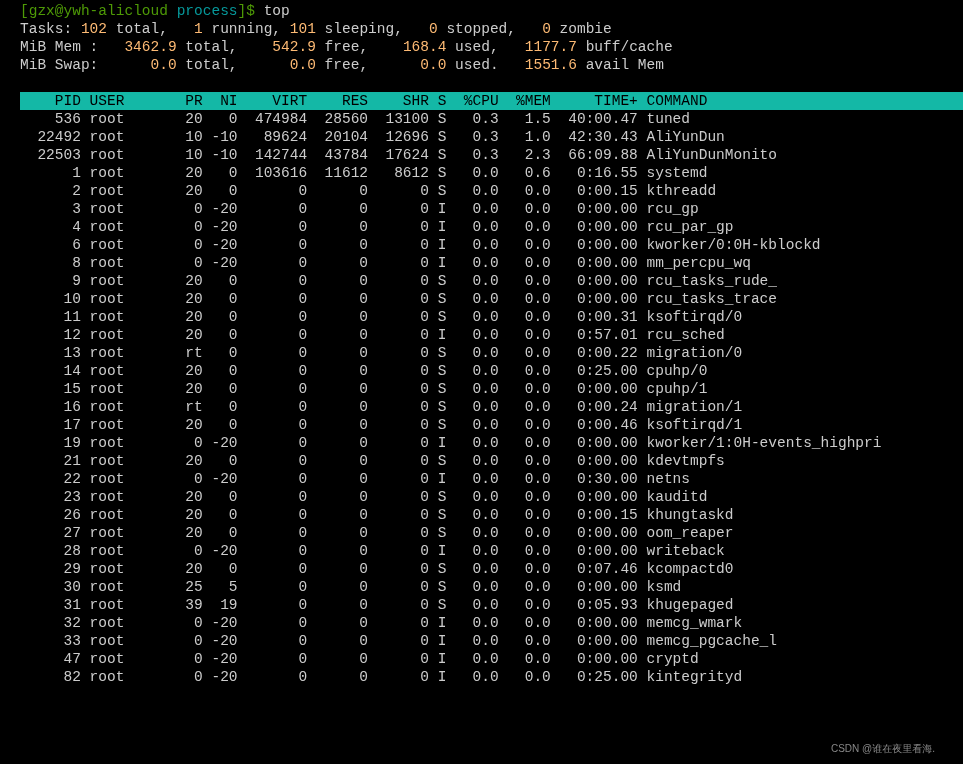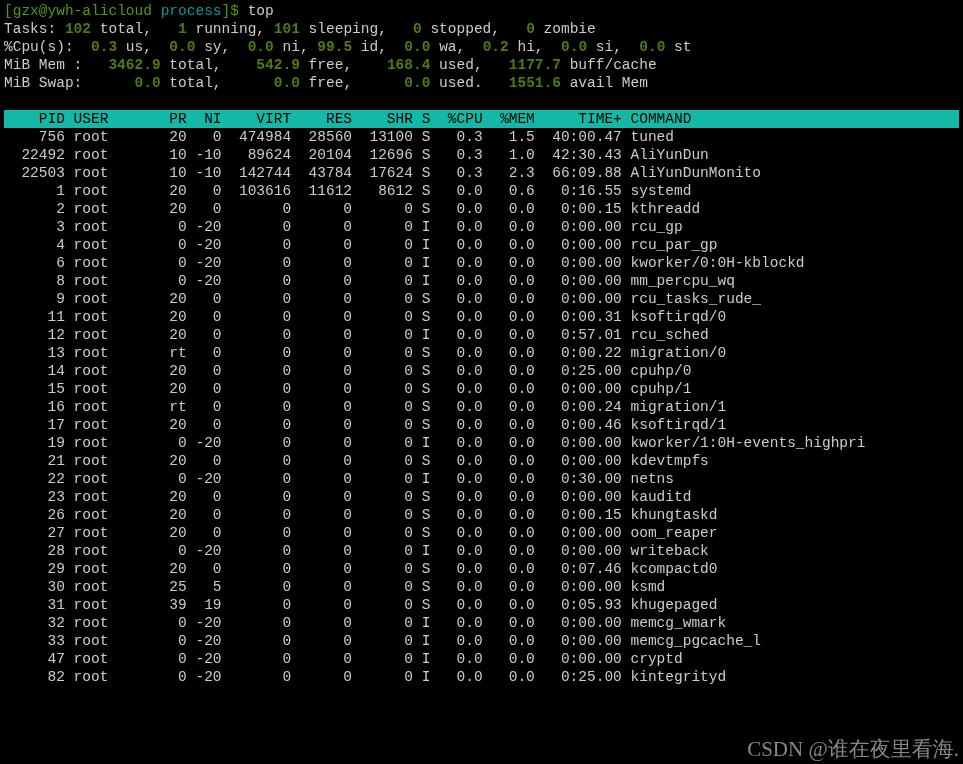--- a/index.html
+++ b/index.html
@@ -1,45 +1,45 @@
 <!DOCTYPE html>
 <html><head>
 <meta charset="utf-8">
 <style>
   html,body{margin:0;padding:0;background:#000;color:#ccc;font-family:Consolas,"Courier New",monospace;font-size:14.5px;line-height:18px;width:963px;height:764px;overflow:hidden}
-  .term{padding:2px 4px}
+  .term{padding:2px 20px}
   pre{margin:0;font:inherit;white-space:pre}
   .green{color:#4e9a06}
   .cyan{color:#06989a}
-  .bold{font-weight:bold;color:#4d7c0f}
+  .bold{font-weight:normal;color:#fdba74}
   .hdr{background:#14b8a6;color:#000;display:inline-block;width:955px}
-  .wm{position:absolute;bottom:6px;right:4px;color:#888;font-size:21px;font-family:Liberation Serif, serif}
+  .wm{position:absolute;bottom:6px;right:28px;color:#888;font-size:10px;font-family:Liberation Sans, sans-serif}
 </style>
 </head>
 <body>
 
 <div class="term">
 <pre><span class="green">[<span>gzx</span>@<span>ywh-alicloud</span></span> <span class="cyan">process</span><span class="green">]$ </span><span>top</span></pre>
 <pre>Tasks: <span class="bold">102</span> total,   <span class="bold">1</span> running, <span class="bold">101</span> sleeping,   <span class="bold">0</span> stopped,   <span class="bold">0</span> zombie</pre>
-<pre>%Cpu(s):  <span class="bold">0.3</span> us,  <span class="bold">0.0</span> sy,  <span class="bold">0.0</span> ni, <span class="bold">99.5</span> id,  <span class="bold">0.0</span> wa,  <span class="bold">0.2</span> hi,  <span class="bold">0.0</span> si,  <span class="bold">0.0</span> st</pre>
 <pre>MiB Mem :   <span class="bold">3462.9</span> total,    <span class="bold">542.9</span> free,    <span class="bold">168.4</span> used,   <span class="bold">1177.7</span> buff/cache</pre>
 <pre>MiB Swap:      <span class="bold">0.0</span> total,      <span class="bold">0.0</span> free,      <span class="bold">0.0</span> used.   <span class="bold">1551.6</span> avail Mem</pre>
 <pre> </pre>
 <pre class="hdr" id="hdrRow">    PID USER       PR  NI    VIRT    RES    SHR S  %CPU  %MEM     TIME+ COMMAND</pre>
 <div id="rows">
-      <pre>    756 root       20   0  474984  28560  13100 S   0.3   1.5  40:00.47 tuned</pre>
+      <pre>    536 root       20   0  474984  28560  13100 S   0.3   1.5  40:00.47 tuned</pre>
       <pre>  22492 root       10 -10   89624  20104  12696 S   0.3   1.0  42:30.43 AliYunDun</pre>
       <pre>  22503 root       10 -10  142744  43784  17624 S   0.3   2.3  66:09.88 AliYunDunMonito</pre>
       <pre>      1 root       20   0  103616  11612   8612 S   0.0   0.6   0:16.55 systemd</pre>
       <pre>      2 root       20   0       0      0      0 S   0.0   0.0   0:00.15 kthreadd</pre>
       <pre>      3 root        0 -20       0      0      0 I   0.0   0.0   0:00.00 rcu_gp</pre>
       <pre>      4 root        0 -20       0      0      0 I   0.0   0.0   0:00.00 rcu_par_gp</pre>
       <pre>      6 root        0 -20       0      0      0 I   0.0   0.0   0:00.00 kworker/0:0H-kblockd</pre>
       <pre>      8 root        0 -20       0      0      0 I   0.0   0.0   0:00.00 mm_percpu_wq</pre>
       <pre>      9 root       20   0       0      0      0 S   0.0   0.0   0:00.00 rcu_tasks_rude_</pre>
+      <pre>     10 root       20   0       0      0      0 S   0.0   0.0   0:00.00 rcu_tasks_trace</pre>
       <pre>     11 root       20   0       0      0      0 S   0.0   0.0   0:00.31 ksoftirqd/0</pre>
       <pre>     12 root       20   0       0      0      0 I   0.0   0.0   0:57.01 rcu_sched</pre>
       <pre>     13 root       rt   0       0      0      0 S   0.0   0.0   0:00.22 migration/0</pre>
       <pre>     14 root       20   0       0      0      0 S   0.0   0.0   0:25.00 cpuhp/0</pre>
       <pre>     15 root       20   0       0      0      0 S   0.0   0.0   0:00.00 cpuhp/1</pre>
       <pre>     16 root       rt   0       0      0      0 S   0.0   0.0   0:00.24 migration/1</pre>
       <pre>     17 root       20   0       0      0      0 S   0.0   0.0   0:00.46 ksoftirqd/1</pre>
       <pre>     19 root        0 -20       0      0      0 I   0.0   0.0   0:00.00 kworker/1:0H-events_highpri</pre>
       <pre>     21 root       20   0       0      0      0 S   0.0   0.0   0:00.00 kdevtmpfs</pre>
       <pre>     22 root        0 -20       0      0      0 I   0.0   0.0   0:30.00 netns</pre>

